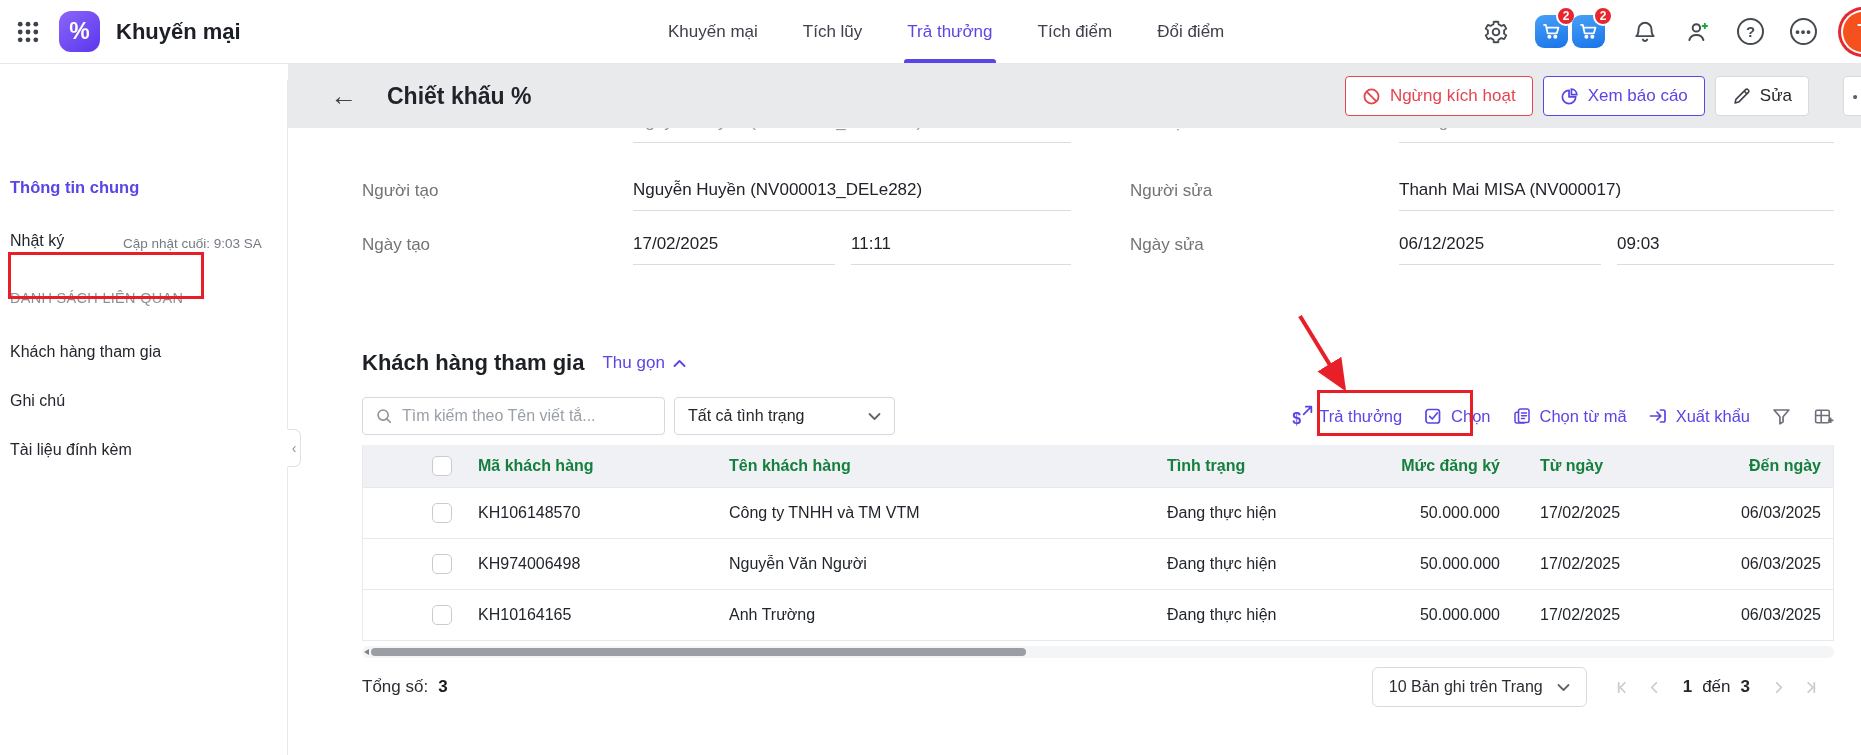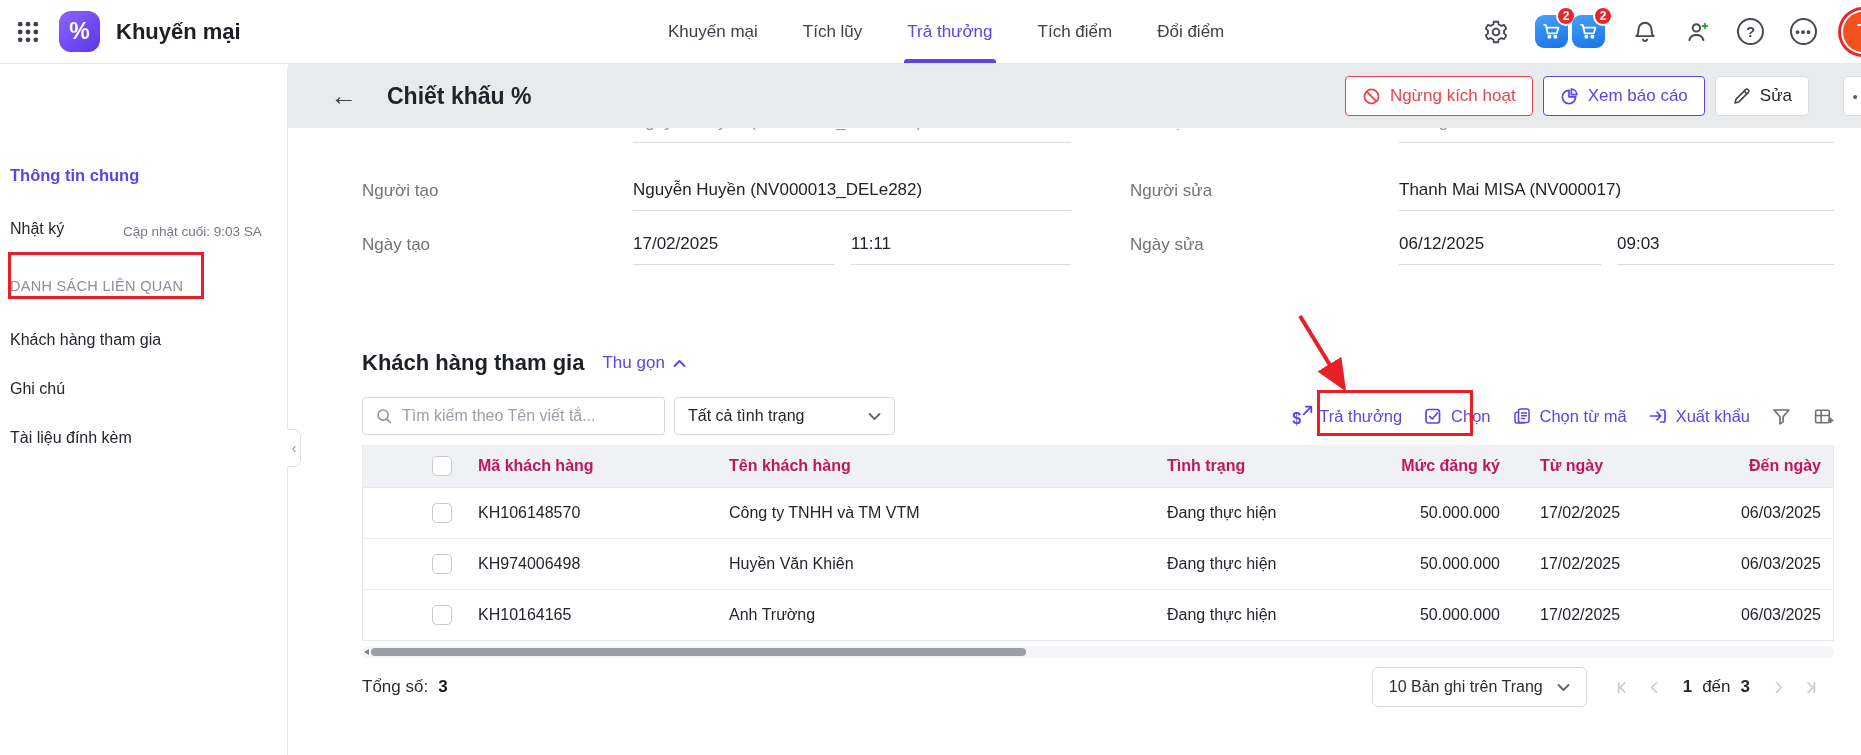--- a/index.html
+++ b/index.html
@@ -20,21 +20,21 @@
   .t-icon svg{width:26px;height:26px;}
   .carts{display:flex;gap:4px;}
   .cart{position:relative;width:33px;height:33px;border-radius:9px;background:linear-gradient(165deg,#47a1f7,#1a73e8);display:flex;align-items:center;justify-content:center;cursor:pointer;}
   .cart svg{width:21px;height:21px;}
   .badge{position:absolute;top:-9px;right:-8px;min-width:20px;height:20px;border-radius:10px;background:#e8262e;color:#fff;font-size:12px;font-weight:700;display:flex;align-items:center;justify-content:center;border:2px solid #fff;}
   .ring-icon{width:27px;height:27px;border-radius:50%;border:2px solid #454a52;color:#454a52;display:flex;align-items:center;justify-content:center;font-size:15px;font-weight:700;cursor:pointer;}
   .ring-icon.more{letter-spacing:1px;font-size:13px;}
   .avatar{flex:0 0 auto;width:40px;height:40px;border-radius:50%;background:#f4511e;color:#fff;font-weight:700;font-size:18px;display:flex;align-items:center;justify-content:center;box-shadow:0 0 0 2px #fff,0 0 0 5px #e8262e;margin-right:-22px;cursor:pointer;}
 
   
-  .sidebar{position:absolute;top:68px;left:0;width:288px;bottom:0;background:#fff;border-right:1px solid #e7e8eb;z-index:20;}
+  .sidebar{position:absolute;top:80px;left:0;width:288px;bottom:0;background:#fff;border-right:1px solid #e7e8eb;z-index:20;}
   .sb-item{position:absolute;left:10px;font-size:16px;color:#23262c;white-space:nowrap;cursor:pointer;}
   .sb-head{top:98px;color:#5a46e6;font-weight:700;font-size:16.5px;}
   .sb-log{top:152px;}
   .sb-log-meta{position:absolute;left:123px;top:156px;font-size:13.5px;color:#757a83;white-space:nowrap;}
   .sb-caption{position:absolute;left:10px;top:210px;font-size:14.5px;color:#8b9099;letter-spacing:.3px;}
   .sb-r1{top:263px;} .sb-r2{top:312px;} .sb-r3{top:361px;}
   .collapse-handle{position:absolute;left:287px;top:429px;width:14px;height:38px;background:#fff;border:1px solid #dfe1e5;border-left:1px solid #fff;border-radius:0 7px 7px 0;display:flex;align-items:center;justify-content:center;color:#8a8f98;font-size:14px;z-index:21;cursor:pointer;}
 
   
   .page-header{position:absolute;left:288px;right:0;top:64px;height:64px;background:#e9eaec;display:flex;align-items:center;z-index:10;}
@@ -75,21 +75,21 @@
   .action-link svg{width:20px;height:20px;}
   .dollar-ic{position:relative;width:20px;height:20px;font-size:16px;font-weight:700;color:#5a46e6;}
   .dollar-ic .d{position:absolute;left:1px;bottom:-2px;}
   .dollar-ic svg{position:absolute;right:-2px;top:-1px;width:11px;height:11px;}
   .icon-btn{color:#6b7078;cursor:pointer;display:flex;}
   .icon-btn svg{width:21px;height:21px;}
 
   
   .grid-cols{display:grid;grid-template-columns:115px 251px 438px 164px 169px 181px 154px;align-items:center;}
   .table{position:absolute;left:74px;top:317px;width:1472px;border:1px solid #e8e9ec;border-top:none;}
-  .t-header{height:42px;background:#f0f1f4;font-weight:700;font-size:16px;color:#be185d;}
+  .t-header{height:42px;background:#f0f1f4;font-weight:700;font-size:16px;color:#15803d;}
   .t-row{height:51px;border-top:1px solid #e8e9ec;font-size:16px;color:#22262c;background:#fff;}
   .cell{white-space:nowrap;overflow:hidden;}
   .c-right{text-align:right;}
   .c-from{padding-left:40px;}
   .c-to{padding-right:14px;}
   .cb{width:20px;height:20px;border:1.5px solid #c7cad0;border-radius:5px;background:#fff;margin-left:69px;cursor:pointer;}
 
   .hscroll{position:absolute;left:74px;top:518px;width:1472px;height:12px;background:#f4f5f6;border-radius:6px;}
   .hscroll .arr{position:absolute;left:2px;top:3px;width:0;height:0;border-top:3px solid transparent;border-bottom:3px solid transparent;border-right:5px solid #7e838b;}
   .hthumb{position:absolute;left:9px;top:2px;width:655px;height:8px;background:#9b9ea4;border-radius:4px;cursor:pointer;}
@@ -364,21 +364,21 @@
         <div class="cell c-right">50.000.000</div>
         <div class="cell c-from">17/02/2025</div>
         <div class="cell c-right c-to">06/03/2025</div>
       </div>
 
       <div class="t-row grid-cols">
         <div class="cell">
             <div class="cb"></div>
           </div>
         <div class="cell">KH974006498</div>
-        <div class="cell">Huyền Văn Khiên</div>
+        <div class="cell">Nguyễn Văn Người</div>
         <div class="cell">Đang thực hiện</div>
         <div class="cell c-right">50.000.000</div>
         <div class="cell c-from">17/02/2025</div>
         <div class="cell c-right c-to">06/03/2025</div>
       </div>
 
       <div class="t-row grid-cols">
         <div class="cell">
             <div class="cb"></div>
           </div>

